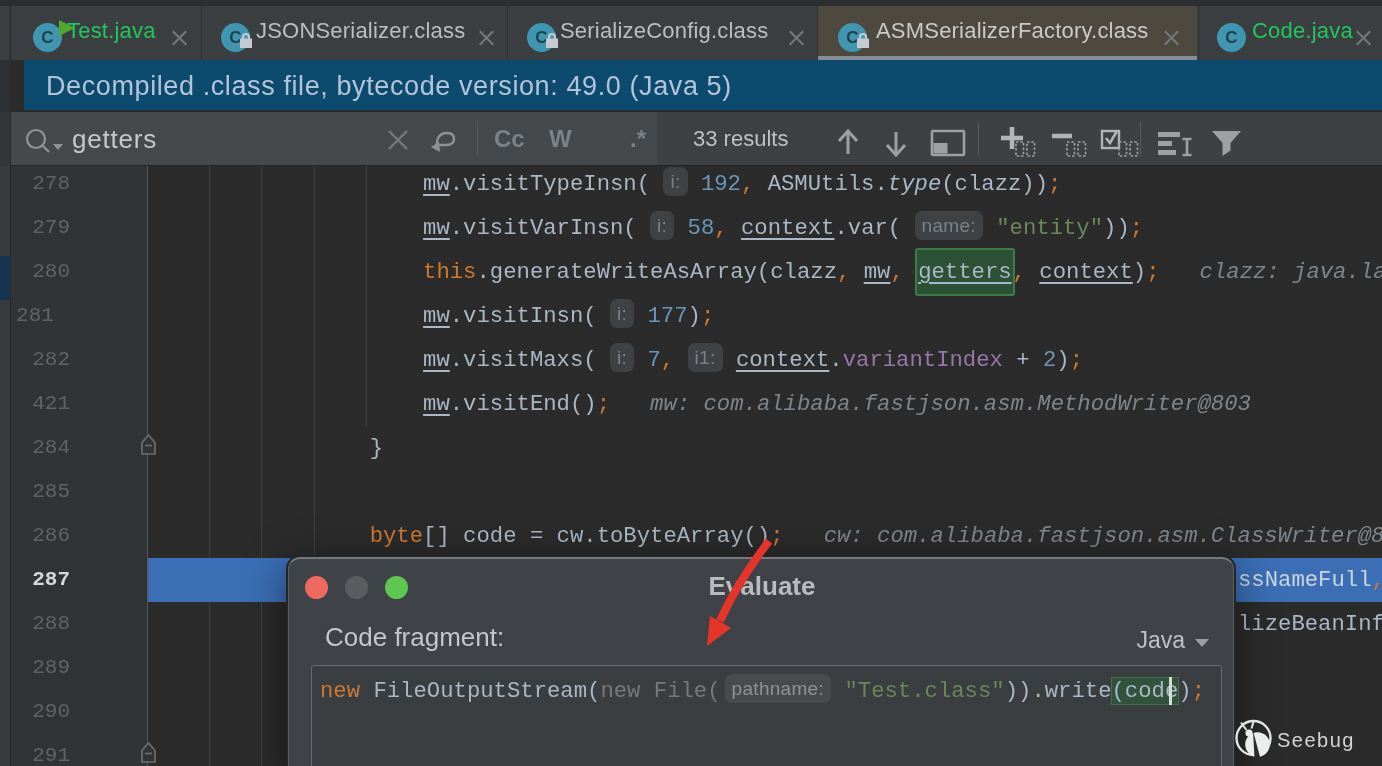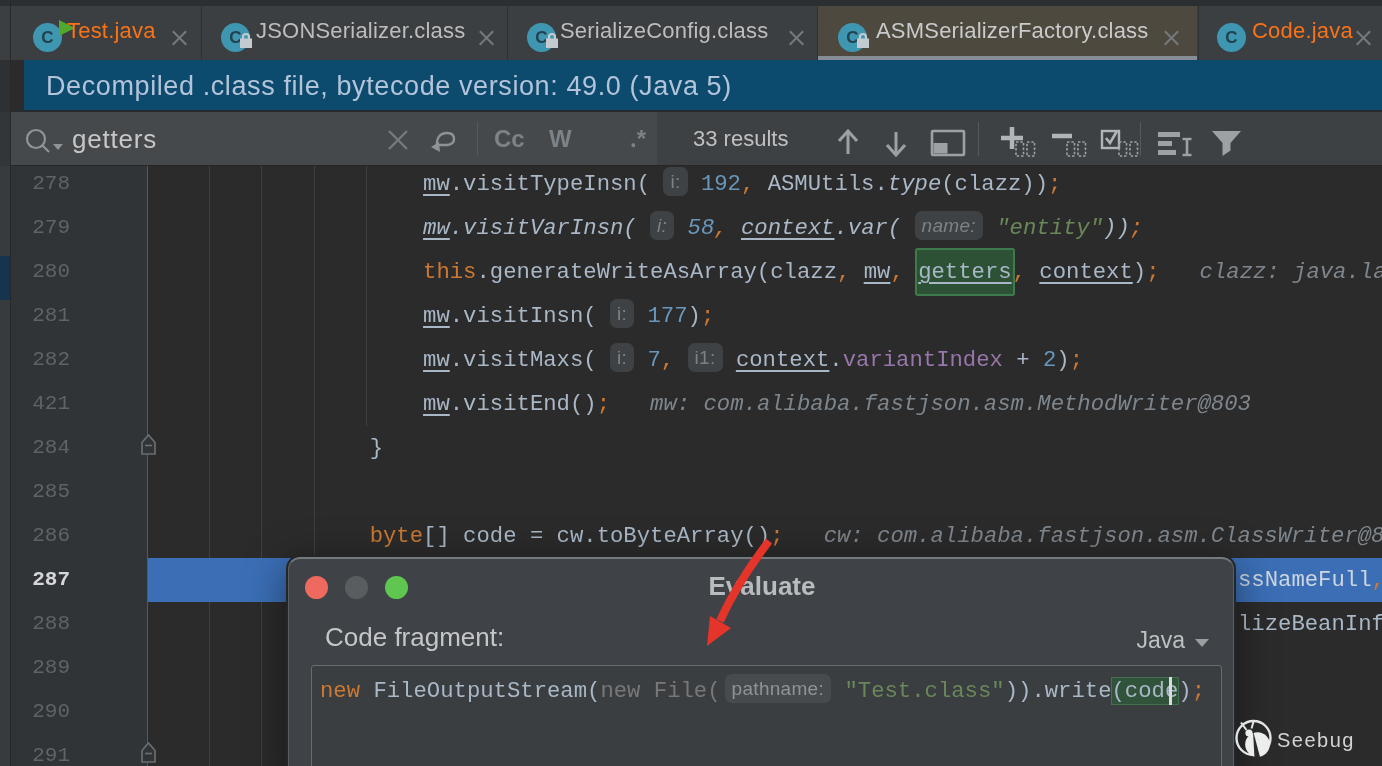--- a/index.html
+++ b/index.html
@@ -3,21 +3,21 @@
 <meta charset="utf-8">
 <style>
 html,body{margin:0;padding:0;background:#2b2b2b;}
 #root{position:relative;width:1382px;height:766px;overflow:hidden;background:#2b2b2b;font-family:"Liberation Sans",sans-serif;}
 .abs{position:absolute;}
 
 #tabbar{left:0;top:0;width:1382px;height:60px;background:#3c3f41;}
 #topstrip{left:0;top:0;width:1382px;height:6px;background:#2c2f31;}
 .tab{top:6px;height:54px;}
 .tab .lbl{position:absolute;top:0;height:50px;line-height:50px;font-size:22px;color:#bdbdbd;letter-spacing:.2px;white-space:nowrap;}
-.tab .red{color:#f97316;}
+.tab .red{color:#22c55e;}
 .tabsep{top:6px;width:1px;height:54px;background:#2e3133;}
 .cicon{position:absolute;width:29px;height:29px;border-radius:50%;background:#3f96b1;top:17px;}
 .cicon span{position:absolute;left:0;top:0;width:29px;height:29px;line-height:29px;text-align:center;font-size:17px;font-weight:bold;color:#21424e;}
 .xclose{position:absolute;top:24px;width:17px;height:17px;}
 .xclose:before,.xclose:after{content:"";position:absolute;left:-1px;top:7px;width:19px;height:2.2px;background:#75797c;}
 .xclose:before{transform:rotate(45deg);}
 .xclose:after{transform:rotate(-45deg);}
 #activetab{left:818px;top:6px;width:379px;height:54px;background:#4e493e;}
 #activeline{left:818px;top:56px;width:379px;height:4px;background:#878d94;}
 
@@ -70,34 +70,34 @@
 <div class="abs" id="gutline"></div>
 <div class="abs guide" style="left:209px;top:166px;height:600px;"></div>
 <div class="abs guide" style="left:261px;top:166px;height:600px;"></div>
 <div class="abs guide" style="left:314px;top:166px;height:600px;"></div>
 <div class="abs guide" style="left:366px;top:166px;height:260px;"></div>
 <div class="abs" id="bluerow"></div>
 
 <div class="abs lnum" style="top:162px;">278 </div>
 <div class="abs lnum" style="top:206px;">279 </div>
 <div class="abs lnum" style="top:250px;">280 </div>
-<div class="abs lnum" style="top:294px;">281 </div>
+<div class="abs lnum" style="top:294px;text-align:center;">281 </div>
 <div class="abs lnum" style="top:338px;">282 </div>
 <div class="abs lnum" style="top:382px;">421 </div>
 <div class="abs lnum" style="top:426px;">284 </div>
 <div class="abs lnum" style="top:470px;">285 </div>
 <div class="abs lnum" style="top:514px;">286 </div>
 <div class="abs lnum" style="top:558px;color:#d4d6da;font-weight:bold;">287 </div>
 <div class="abs lnum" style="top:602px;">288 </div>
 <div class="abs lnum" style="top:646px;">289 </div>
 <div class="abs lnum" style="top:690px;">290 </div>
 <div class="abs lnum" style="top:734px;">291 </div>
 
 <div class="abs crow" style="top:162px;">                    <span class="u">mw</span>.visitTypeInsn( <span class="pill">i:</span> <span class="n">192</span><span class="o">,</span> ASMUtils.<i>type</i>(clazz))<span class="o">;</span></div>
-<div class="abs crow" style="top:206px;font-style:italic;">                    <span class="u">mw</span>.visitVarInsn( <span class="pill">i:</span> <span class="n">58</span><span class="o">,</span> <span class="u">context</span>.var( <span class="pill">name:</span> <span class="s">"entity"</span>))<span class="o">;</span></div>
+<div class="abs crow" style="top:206px;">                    <span class="u">mw</span>.visitVarInsn( <span class="pill">i:</span> <span class="n">58</span><span class="o">,</span> <span class="u">context</span>.var( <span class="pill">name:</span> <span class="s">"entity"</span>))<span class="o">;</span></div>
 <div class="abs crow" style="top:250px;">                    <span class="o">this</span>.generateWriteAsArray(clazz<span class="o">,</span> <span class="u">mw</span><span class="o">,</span> <span class="get"><span class="u">getters</span></span><span class="o">,</span> <span class="u">context</span>)<span class="o">;</span>   <span class="it">clazz: java.lang.Class</span></div>
 <div class="abs crow" style="top:294px;">                    <span class="u">mw</span>.visitInsn( <span class="pill">i:</span> <span class="n">177</span>)<span class="o">;</span></div>
 <div class="abs crow" style="top:338px;">                    <span class="u">mw</span>.visitMaxs( <span class="pill">i:</span> <span class="n">7</span><span class="o">,</span> <span class="pill">i1:</span> <span class="u">context</span>.<span class="pu">variantIndex</span> + <span class="n">2</span>)<span class="o">;</span></div>
 <div class="abs crow" style="top:382px;">                    <span class="u">mw</span>.visitEnd()<span class="o">;</span>   <span class="it">mw: com.alibaba.fastjson.asm.MethodWriter@803</span></div>
 <div class="abs crow" style="top:426px;">                }</div>
 <div class="abs crow" style="top:514px;">                <span class="o">byte</span>[] code = cw.toByteArray()<span class="o">;</span>   <span class="it">cw: com.alibaba.fastjson.asm.ClassWriter@80</span></div>
 <div class="abs crow" style="top:558px;left:1238px;color:#cdd6e0;">ssNameFull<span class="o">,</span></div>
 <div class="abs crow" style="top:602px;left:1238px;">lizeBeanInf</div>
 
 <svg class="abs" style="left:139px;top:433px;z-index:2;" width="20" height="26">

